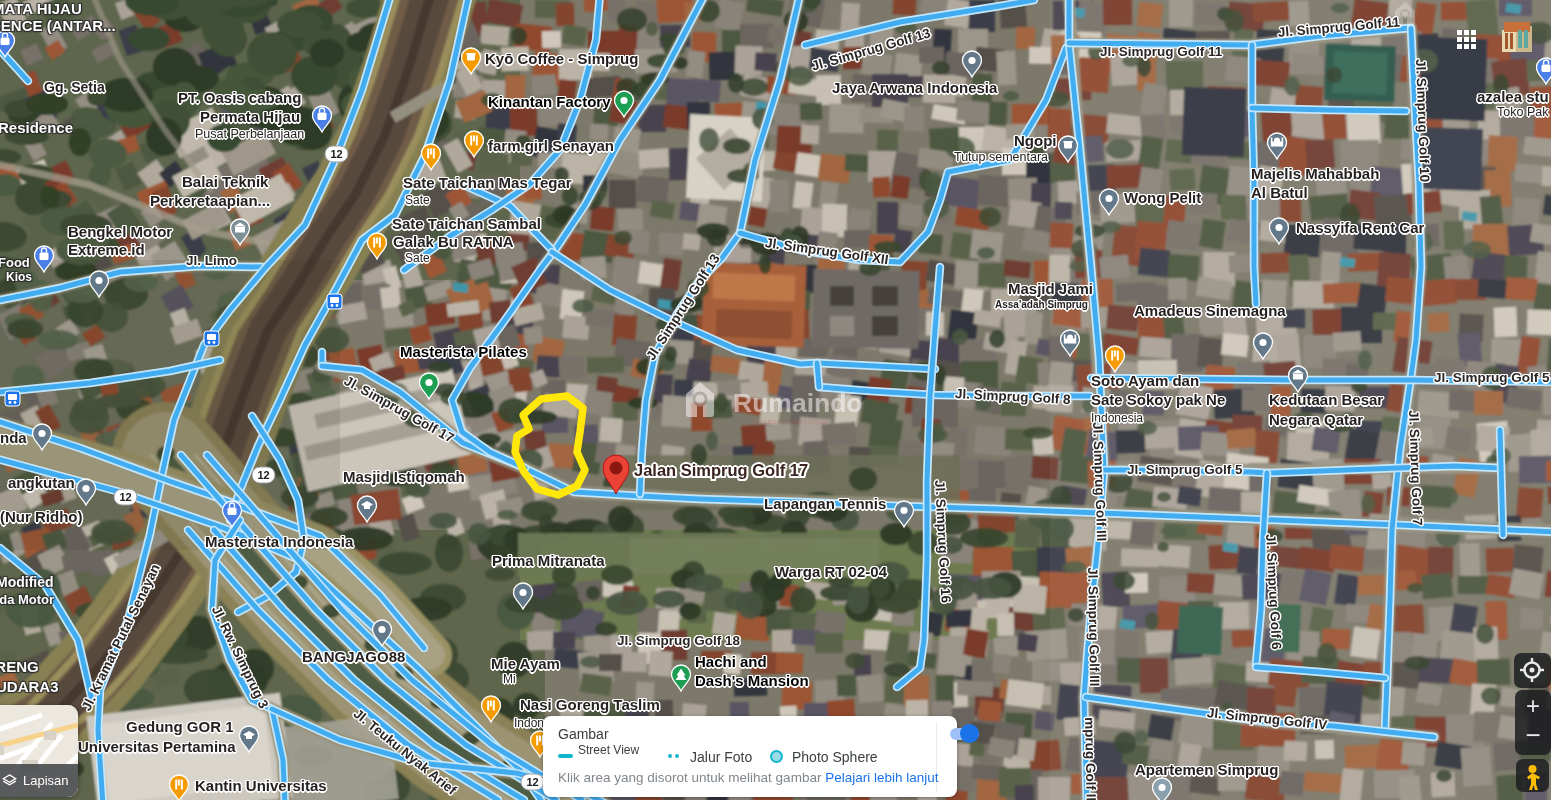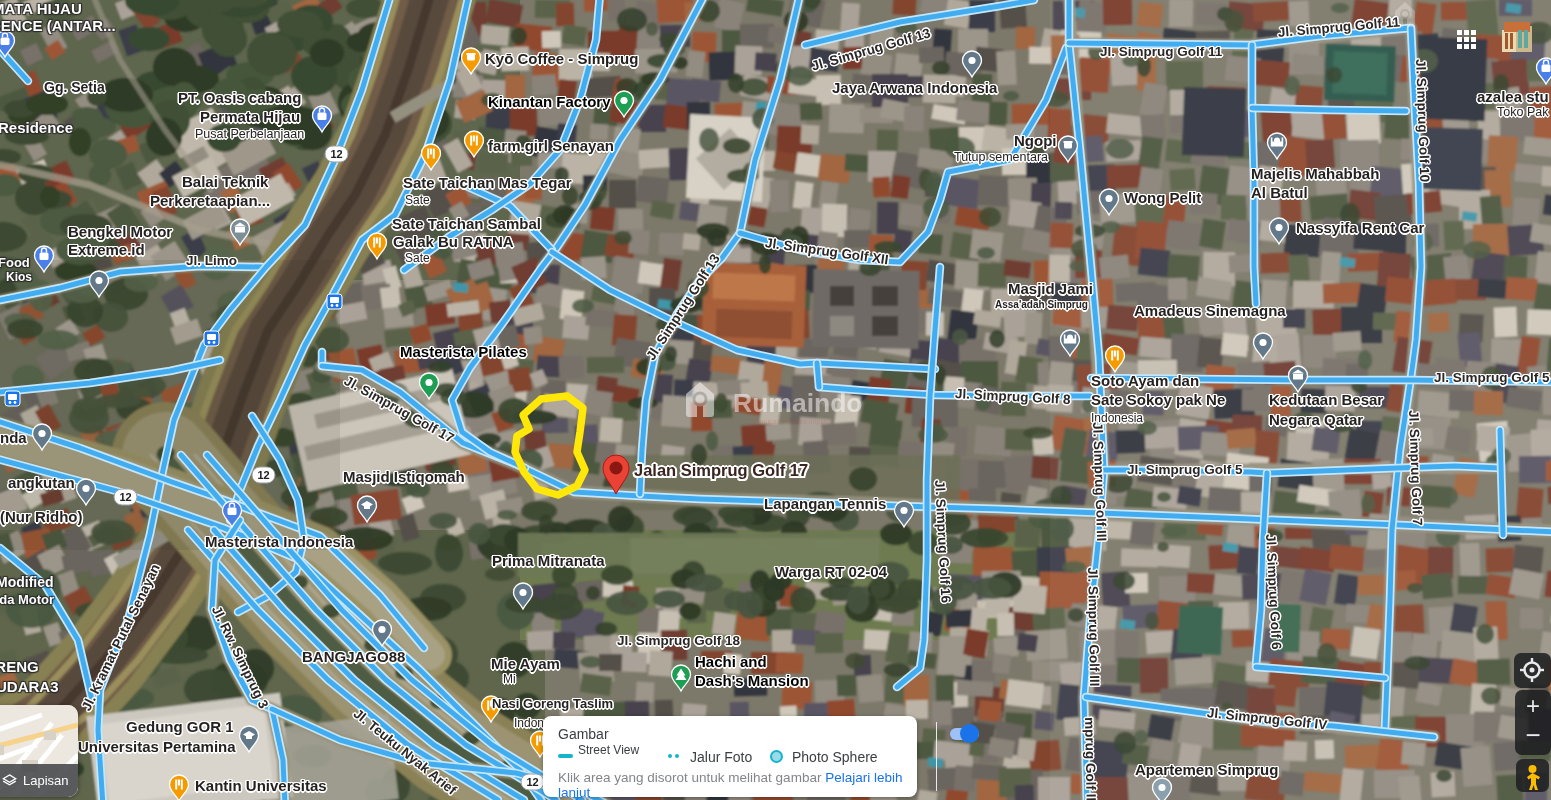--- a/index.html
+++ b/index.html
@@ -2478,21 +2478,21 @@
 <div class="lb d" style="left:1269px;top:412px;font-size:15px;">Negara Qatar</div>
 <div class="lb g" style="left:400px;top:344px;font-size:15px;">Masterista Pilates</div>
 <div class="lb d" style="left:343px;top:469px;font-size:15px;">Masjid Istiqomah</div>
 <div class="lb d" style="left:205px;top:534px;font-size:15px;">Masterista Indonesia</div>
 <div class="lb d" style="left:492px;top:553px;font-size:15px;">Prima Mitranata</div>
 <div class="lb d" style="left:302px;top:649px;font-size:15px;">BANGJAGO88</div>
 <div class="lb d" style="left:447px;top:656px;font-size:15px;margin-left:44px;">Mie Ayam</div>
 <div class="lb d" style="left:503px;top:673px;font-size:12px;font-weight:400;">Mi</div>
 <div class="lb g" style="left:695px;top:654px;font-size:15px;">Hachi and</div>
 <div class="lb g" style="left:695px;top:673px;font-size:15px;">Dash's Mansion</div>
-<div class="lb d" style="left:492px;top:697px;font-size:13px;">Nasi Goreng Taslim</div>
+<div class="lb d" style="left:520px;top:697px;font-size:15px;">Nasi Goreng Taslim</div>
 <div class="lb d" style="left:514px;top:717px;font-size:12px;font-weight:400;">Indone</div>
 <div class="lb d" style="left:126px;top:719px;font-size:15px;">Gedung GOR 1</div>
 <div class="lb d" style="left:78px;top:739px;font-size:15px;">Universitas Pertamina</div>
 <div class="lb d" style="left:195px;top:778px;font-size:15px;">Kantin Universitas</div>
 <div class="lb d" style="left:764px;top:496px;font-size:15px;">Lapangan Tennis</div>
 <div class="lb d" style="left:775px;top:516px;font-size:15px;margin-top:48px;">Warga RT 02-04</div>
 <div class="lb d" style="left:1135px;top:762px;font-size:15px;">Apartemen Simprug</div>
 <div class="lb d" style="left:8px;top:475px;font-size:15px;">angkutan</div>
 <div class="lb d" style="left:0px;top:493px;font-size:15px;margin-top:16px;">(Nur Ridho)</div>
 <div class="lb d" style="left:0px;top:430px;font-size:15px;">nda</div>
@@ -2531,21 +2531,21 @@
 </svg>
 <div style="position:absolute;left:0;bottom:0;width:96px;height:33px;background:rgba(68,70,73,.88);color:#fff;display:flex;align-items:center;font-family:'Liberation Sans',sans-serif">
 <svg width="15" height="15" style="margin-left:20px" viewBox="0 0 24 24">
           <path d="M12 3 L22 9 12 15 2 9 Z" fill="none" stroke="#fff" stroke-width="2"></path>
           <path d="M2 13 L12 19 22 13" fill="none" stroke="#fff" stroke-width="2"></path>
         </svg>
 <span style="font-size:13px;margin-left:6px">Lapisan</span>
       </div>
 </div>
 
-<div style="position:absolute;left:543px;top:716px;width:374px;height:81px;border-radius:8px;background:#fff;box-shadow:0 1px 4px rgba(0,0,0,.35);font-family:'Liberation Sans',sans-serif">
+<div style="position:absolute;left:543px;top:716px;width:414px;height:81px;border-radius:8px;background:#fff;box-shadow:0 1px 4px rgba(0,0,0,.35);font-family:'Liberation Sans',sans-serif">
 
   <div style="position:absolute;left:15px;top:10px;font-size:14px;color:#3c4043">Gambar</div>
 
   <div style="position:absolute;left:393px;top:6px;width:1px;height:69px;background:#e8eaed"></div>
 
   <div style="position:absolute;left:407px;top:12px;width:29px;height:12px;border-radius:7px;background:#9fc0f9"></div>
   <div style="position:absolute;left:417px;top:8px;width:19px;height:19px;border-radius:50%;background:#1a73e8"></div>
 
   <div style="position:absolute;left:15px;top:38px;width:15px;height:4px;border-radius:2px;background:#12b5cb"></div>
   <div style="position:absolute;left:35px;top:27px;font-size:12px;color:#3c4043">Street View</div>

